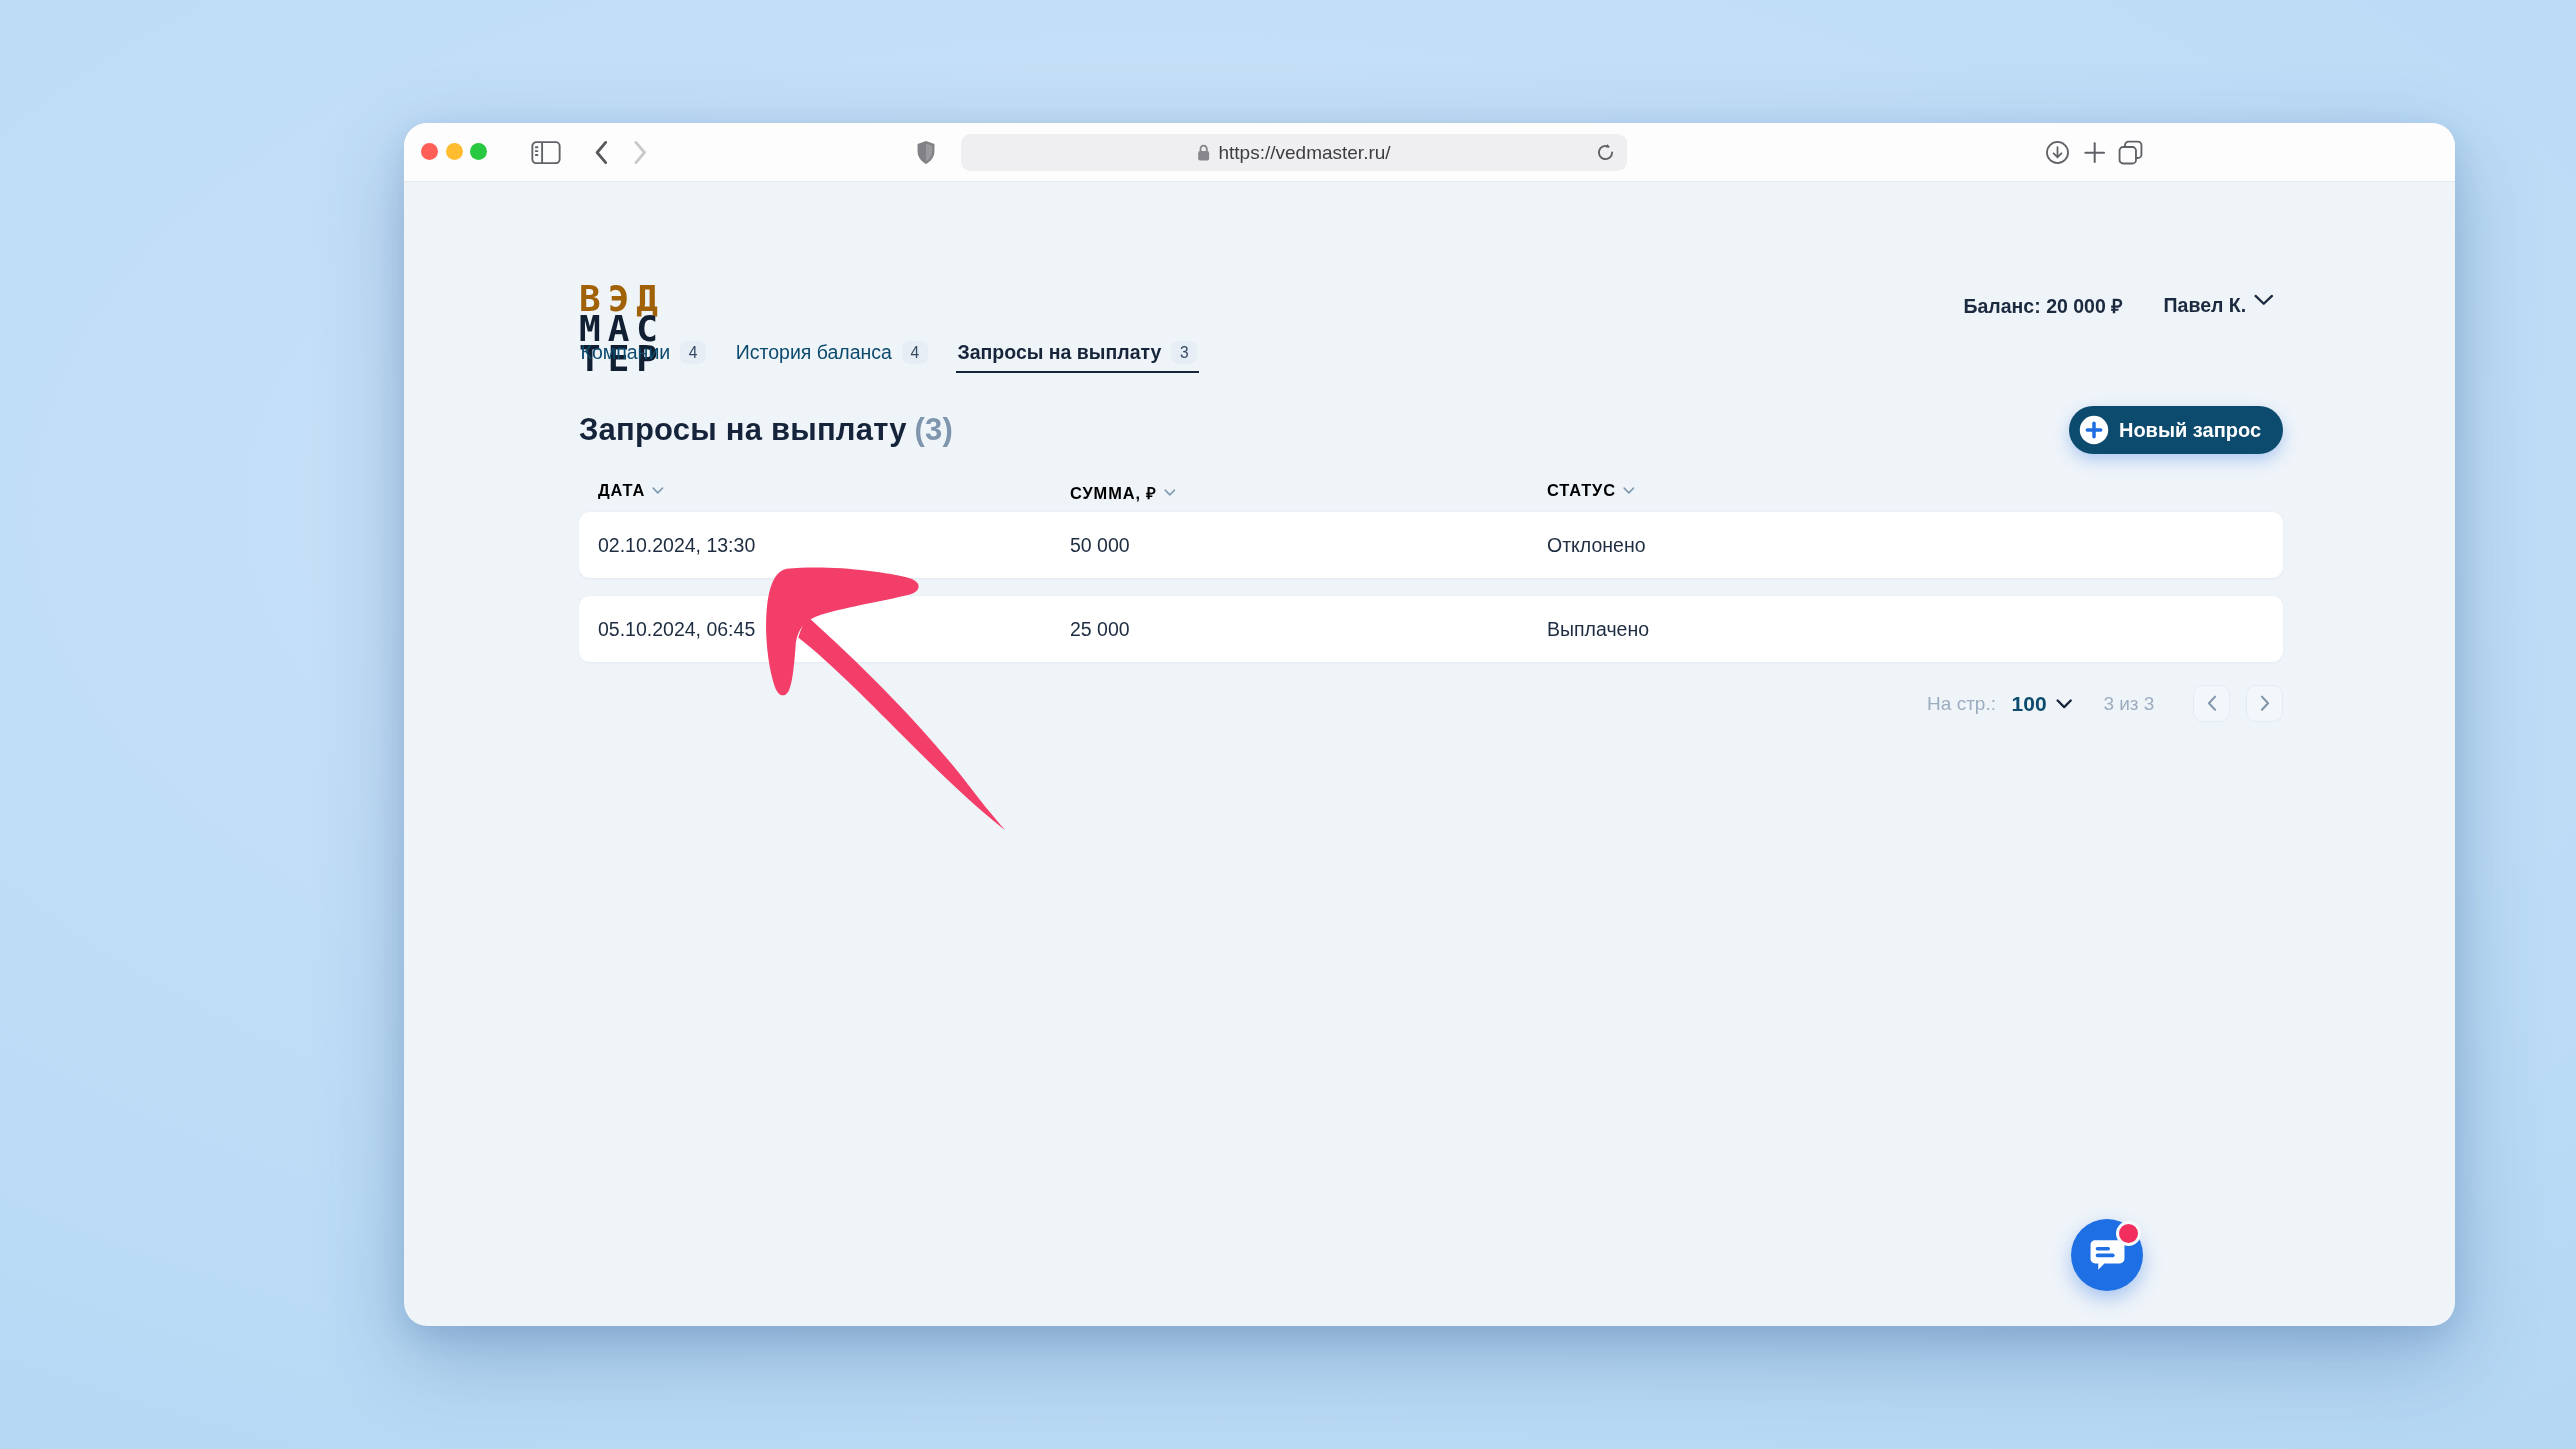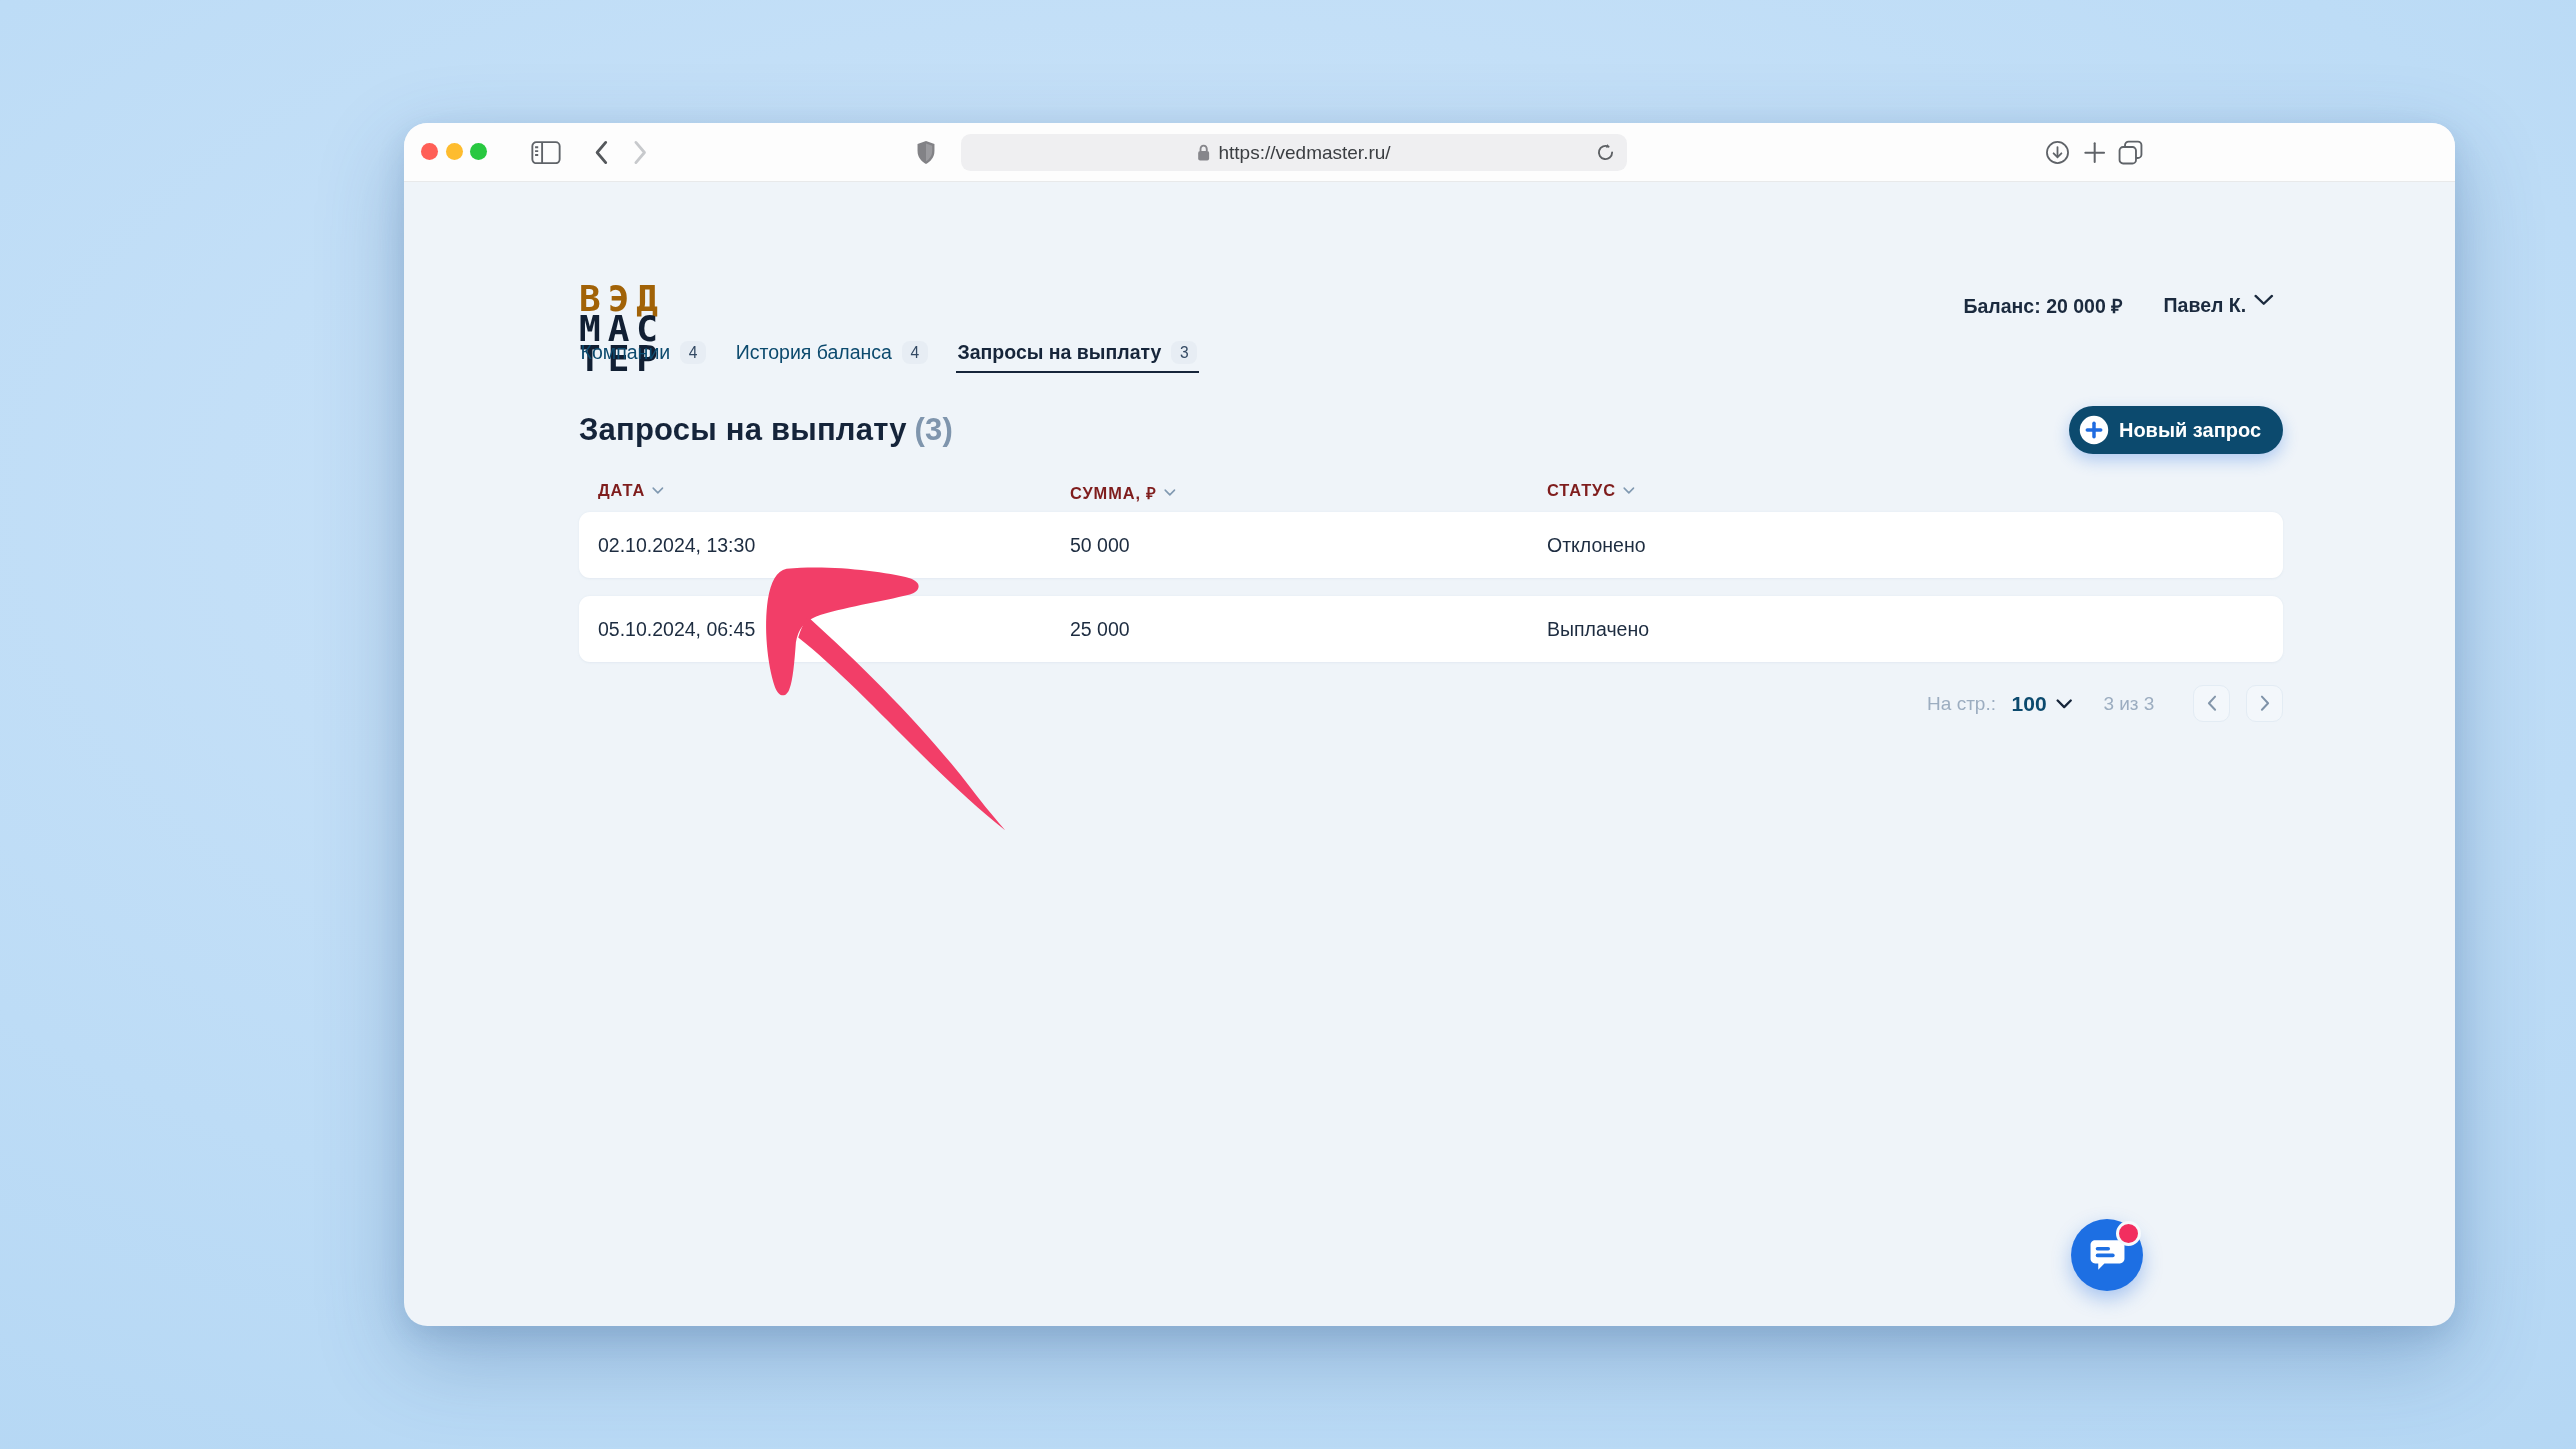--- a/index.html
+++ b/index.html
@@ -65,21 +65,21 @@
   .filters { display:flex; gap:10px; margin-top:18px; }
   .date-field { position:relative; width:231px; height:52px; background:#fff; border:0.8px solid #e2eaf2;
     border-radius:12.5px; box-shadow:0 1.6px 6.2px rgba(130,160,190,.08); }
   .date-field input { position:absolute; inset:0; border:none; background:transparent; outline:none;
     padding:0 48px 0 19px; font-size:19.5px; font-family:"Liberation Sans", sans-serif; color:#3a4a5e; }
   .date-field input::placeholder { color:#8DA3B9; opacity:1; }
   .date-field svg { position:absolute; right:14px; top:13.3px; }
 
   .thead { position:relative; height:45px; margin-top:11px; }
   .th { position:absolute; top:14px; display:flex; align-items:center; gap:7px; cursor:pointer;
-        font-size:16.4px; font-weight:600; letter-spacing:0.9px; color:#7f1d1d; text-transform:uppercase; }
+        font-size:16.4px; font-weight:600; letter-spacing:0.9px; color:#000000; text-transform:uppercase; }
   .col-0 { left:19px; } .col-1 { left:491px; } .col-2 { left:968px; }
 
   .row { position:relative; height:66px; background:#fff; border-radius:11px; margin-bottom:18px;
          box-shadow:0 0.8px 2.3px rgba(140,165,190,.12); cursor:pointer; }
   .cell { position:absolute; top:0; line-height:66px; font-size:19.5px; color:#1D2C40; }
 
   .pagination { display:flex; align-items:center; justify-content:flex-end; margin-top:14px; height:47px; }
   .pp-label { font-size:19px; color:#9CADC0; margin-right:15.6px; }
   .pp-select { display:flex; align-items:center; gap:9.4px; cursor:pointer; margin-right:31px; }
   .pp-value { font-size:21px; font-weight:600; color:#0c4a6e; }

